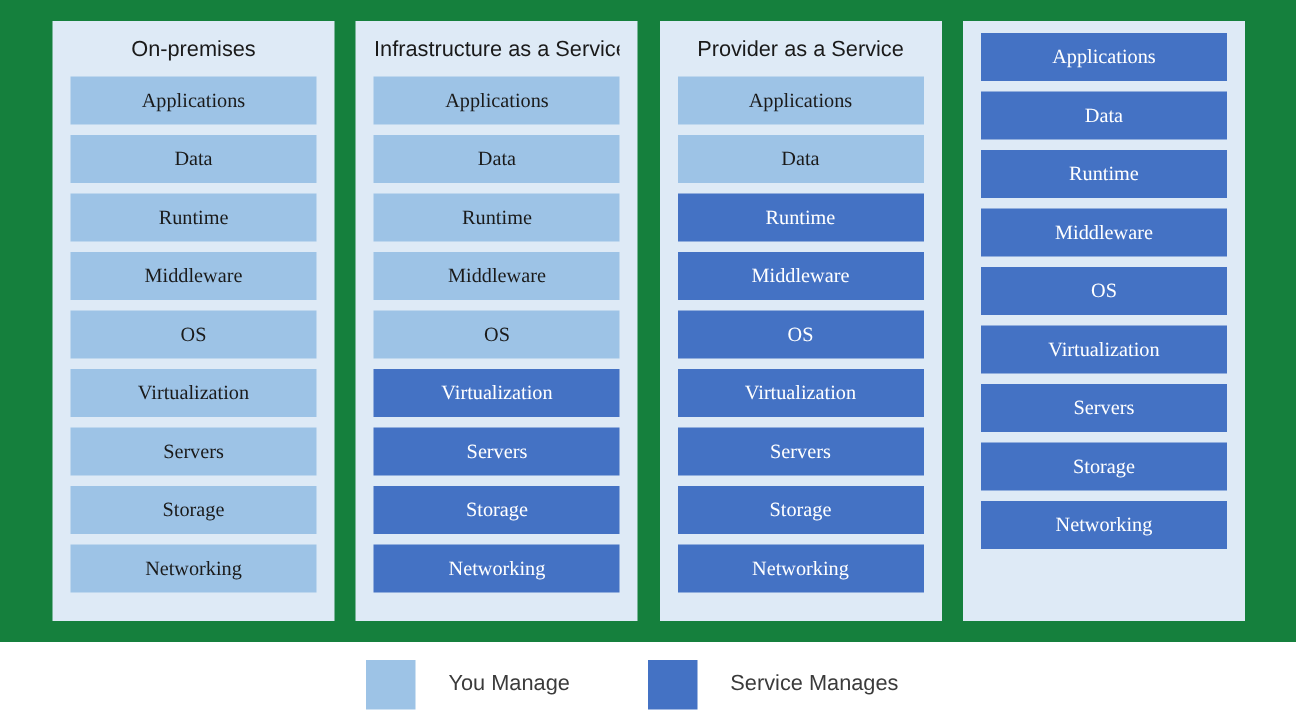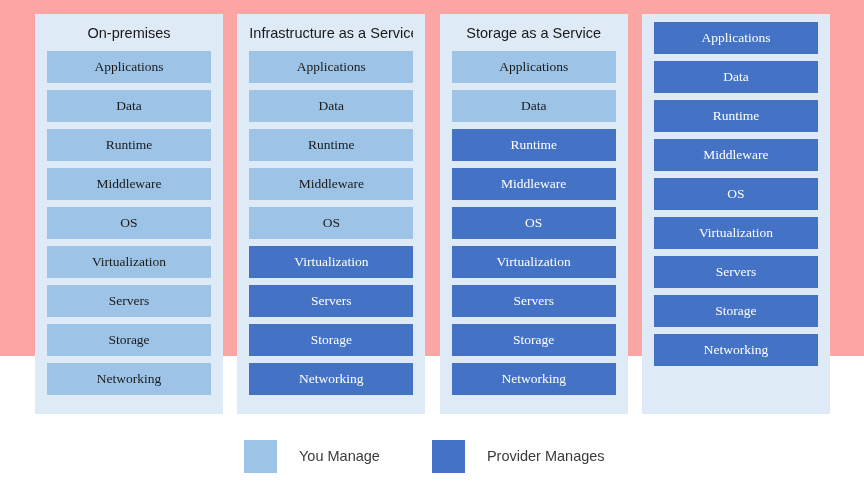--- a/index.html
+++ b/index.html
@@ -17,22 +17,22 @@
     position: relative;
     width: 864px;
     height: 484px;
   }
   
   .backdrop {
     position: absolute;
     left: 0;
     top: 0;
     width: 864px;
-    height: 356px;
-    background: #fca5a5;
+    height: 428px;
+    background: #15803d;
     box-sizing: border-box;
   }
   .columns {
     position: absolute;
     left: 35px;
     top: 14px;
     width: 795px;
     height: 400px;
     display: flex;
     justify-content: space-between;
@@ -150,21 +150,21 @@
             <div class="layer manage-you">Runtime</div>
             <div class="layer manage-you">Middleware</div>
             <div class="layer manage-you">OS</div>
             <div class="layer manage-provider">Virtualization</div>
             <div class="layer manage-provider">Servers</div>
             <div class="layer manage-provider">Storage</div>
             <div class="layer manage-provider">Networking</div>
           </div>
         </div>
         <div class="column">
-          <div class="column-title">Storage as a Service</div>
+          <div class="column-title">Provider as a Service</div>
           <div class="layer-list">
             <div class="layer manage-you">Applications</div>
             <div class="layer manage-you">Data</div>
             <div class="layer manage-provider">Runtime</div>
             <div class="layer manage-provider">Middleware</div>
             <div class="layer manage-provider">OS</div>
             <div class="layer manage-provider">Virtualization</div>
             <div class="layer manage-provider">Servers</div>
             <div class="layer manage-provider">Storage</div>
             <div class="layer manage-provider">Networking</div>
@@ -187,18 +187,18 @@
   </div>
 
   <div class="legend">
     <div class="legend-inner">
         <div class="legend-entry">
           <div class="legend-swatch manage-you"></div>
           <div class="legend-label">You Manage</div>
         </div>
         <div class="legend-entry">
           <div class="legend-swatch manage-provider"></div>
-          <div class="legend-label">Provider Manages</div>
+          <div class="legend-label">Service Manages</div>
         </div>
       </div>
   </div>
 
 </div>
 
 </body></html>

